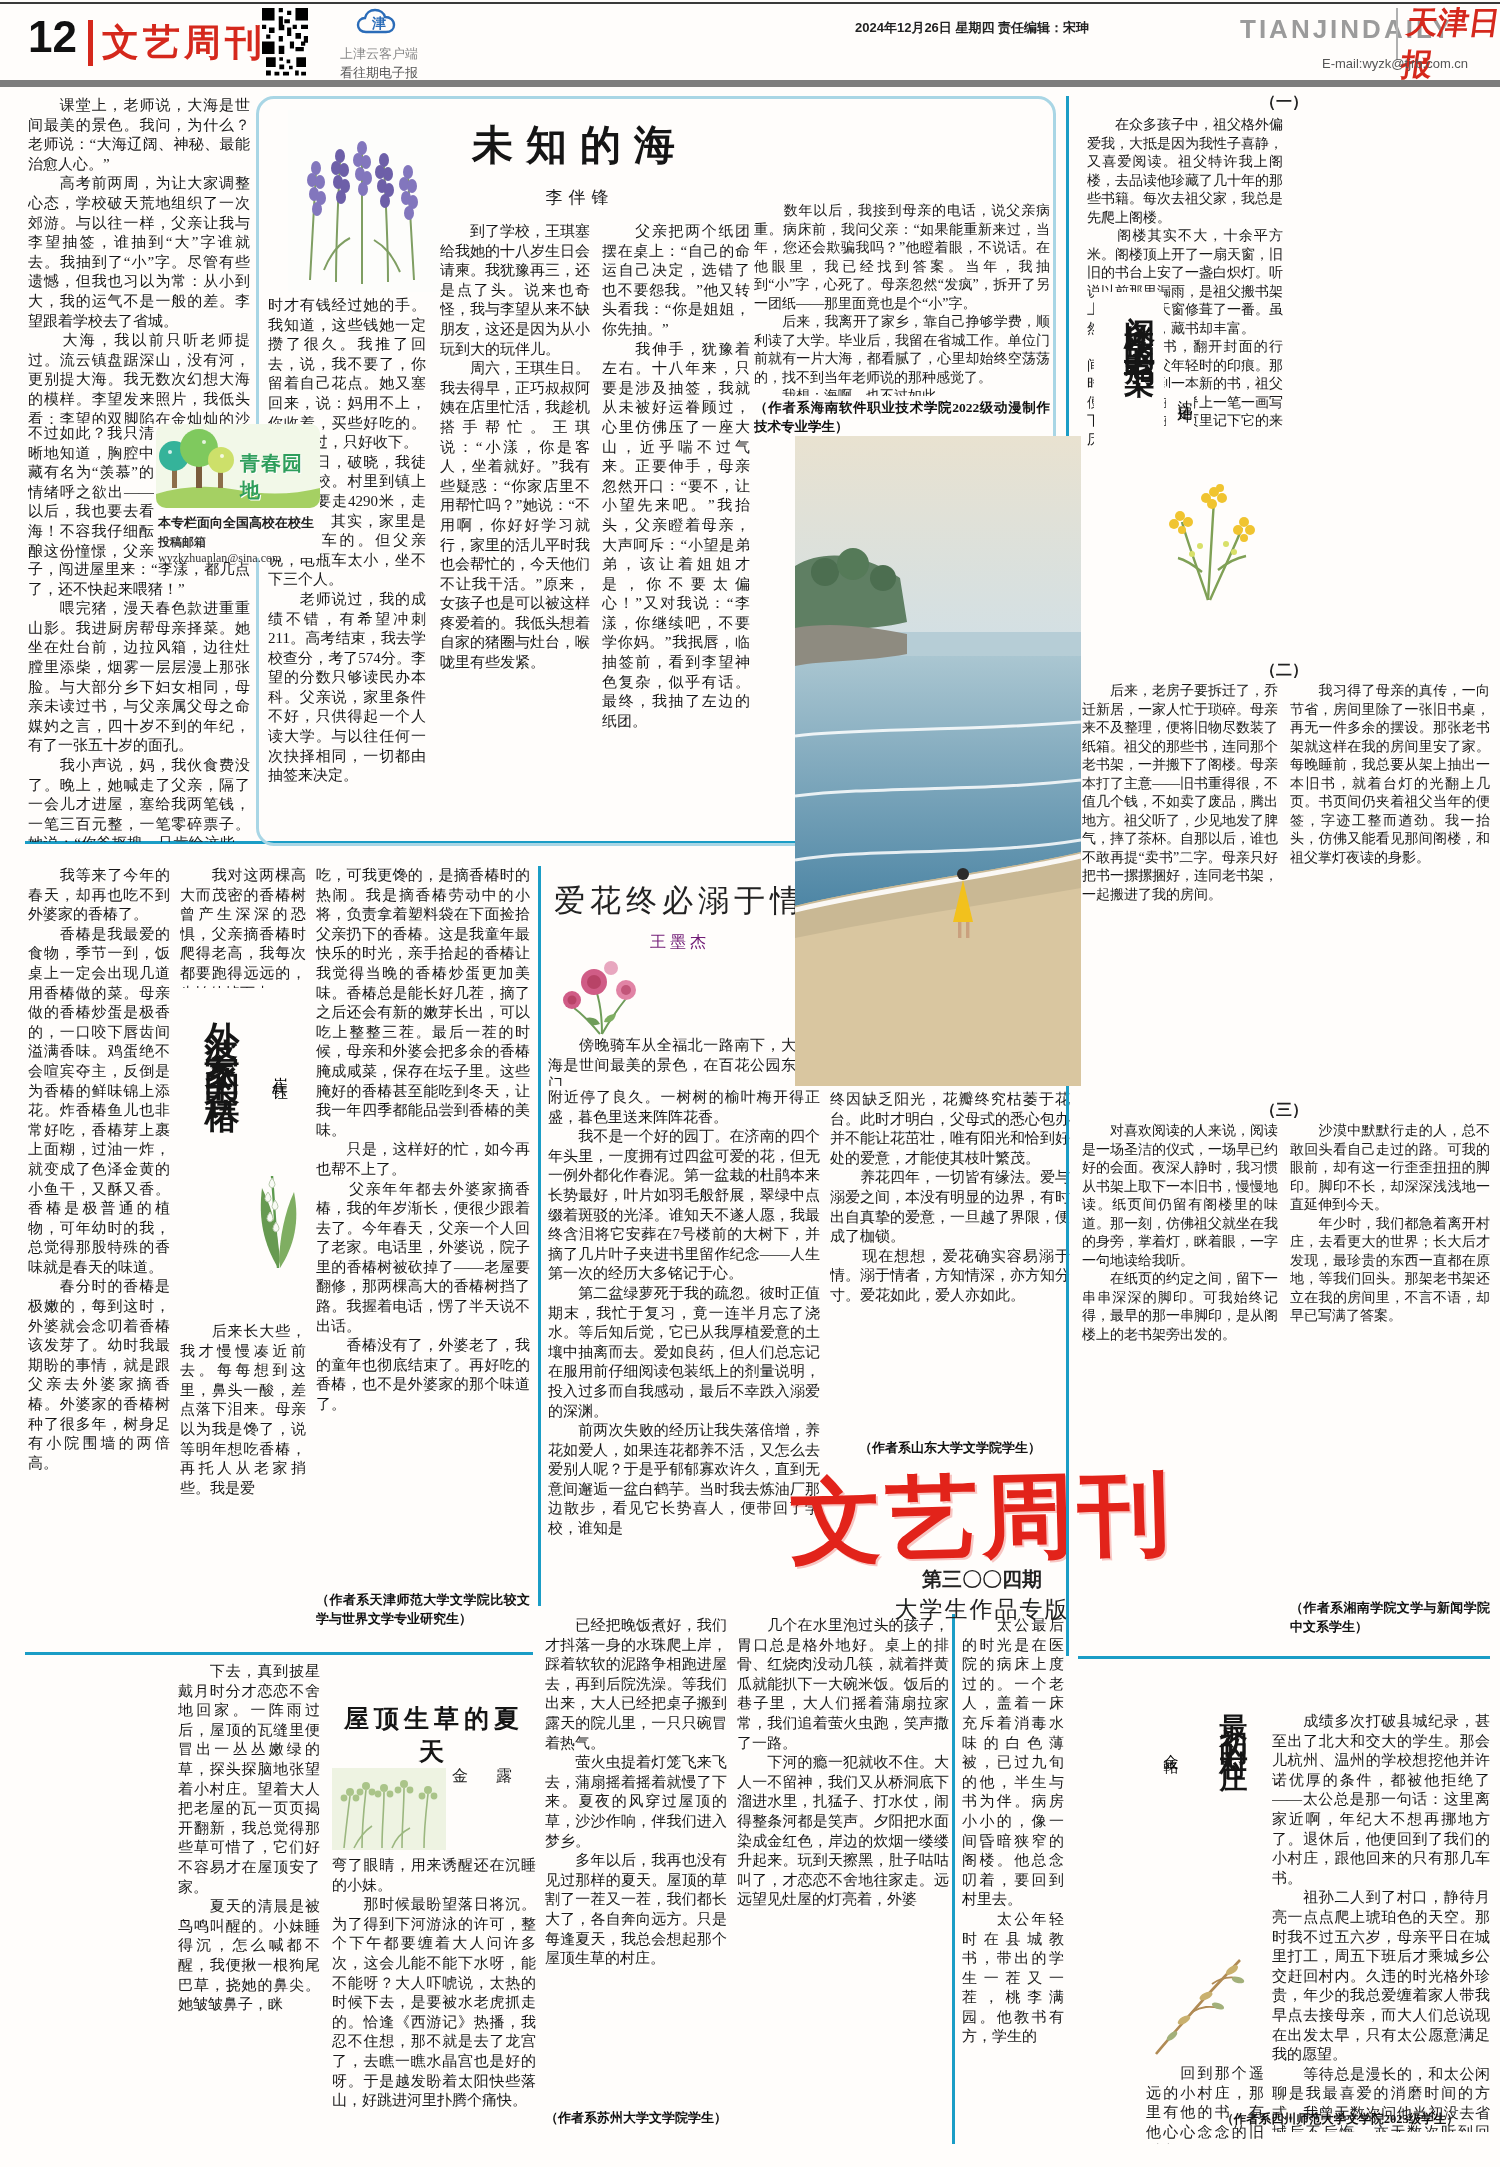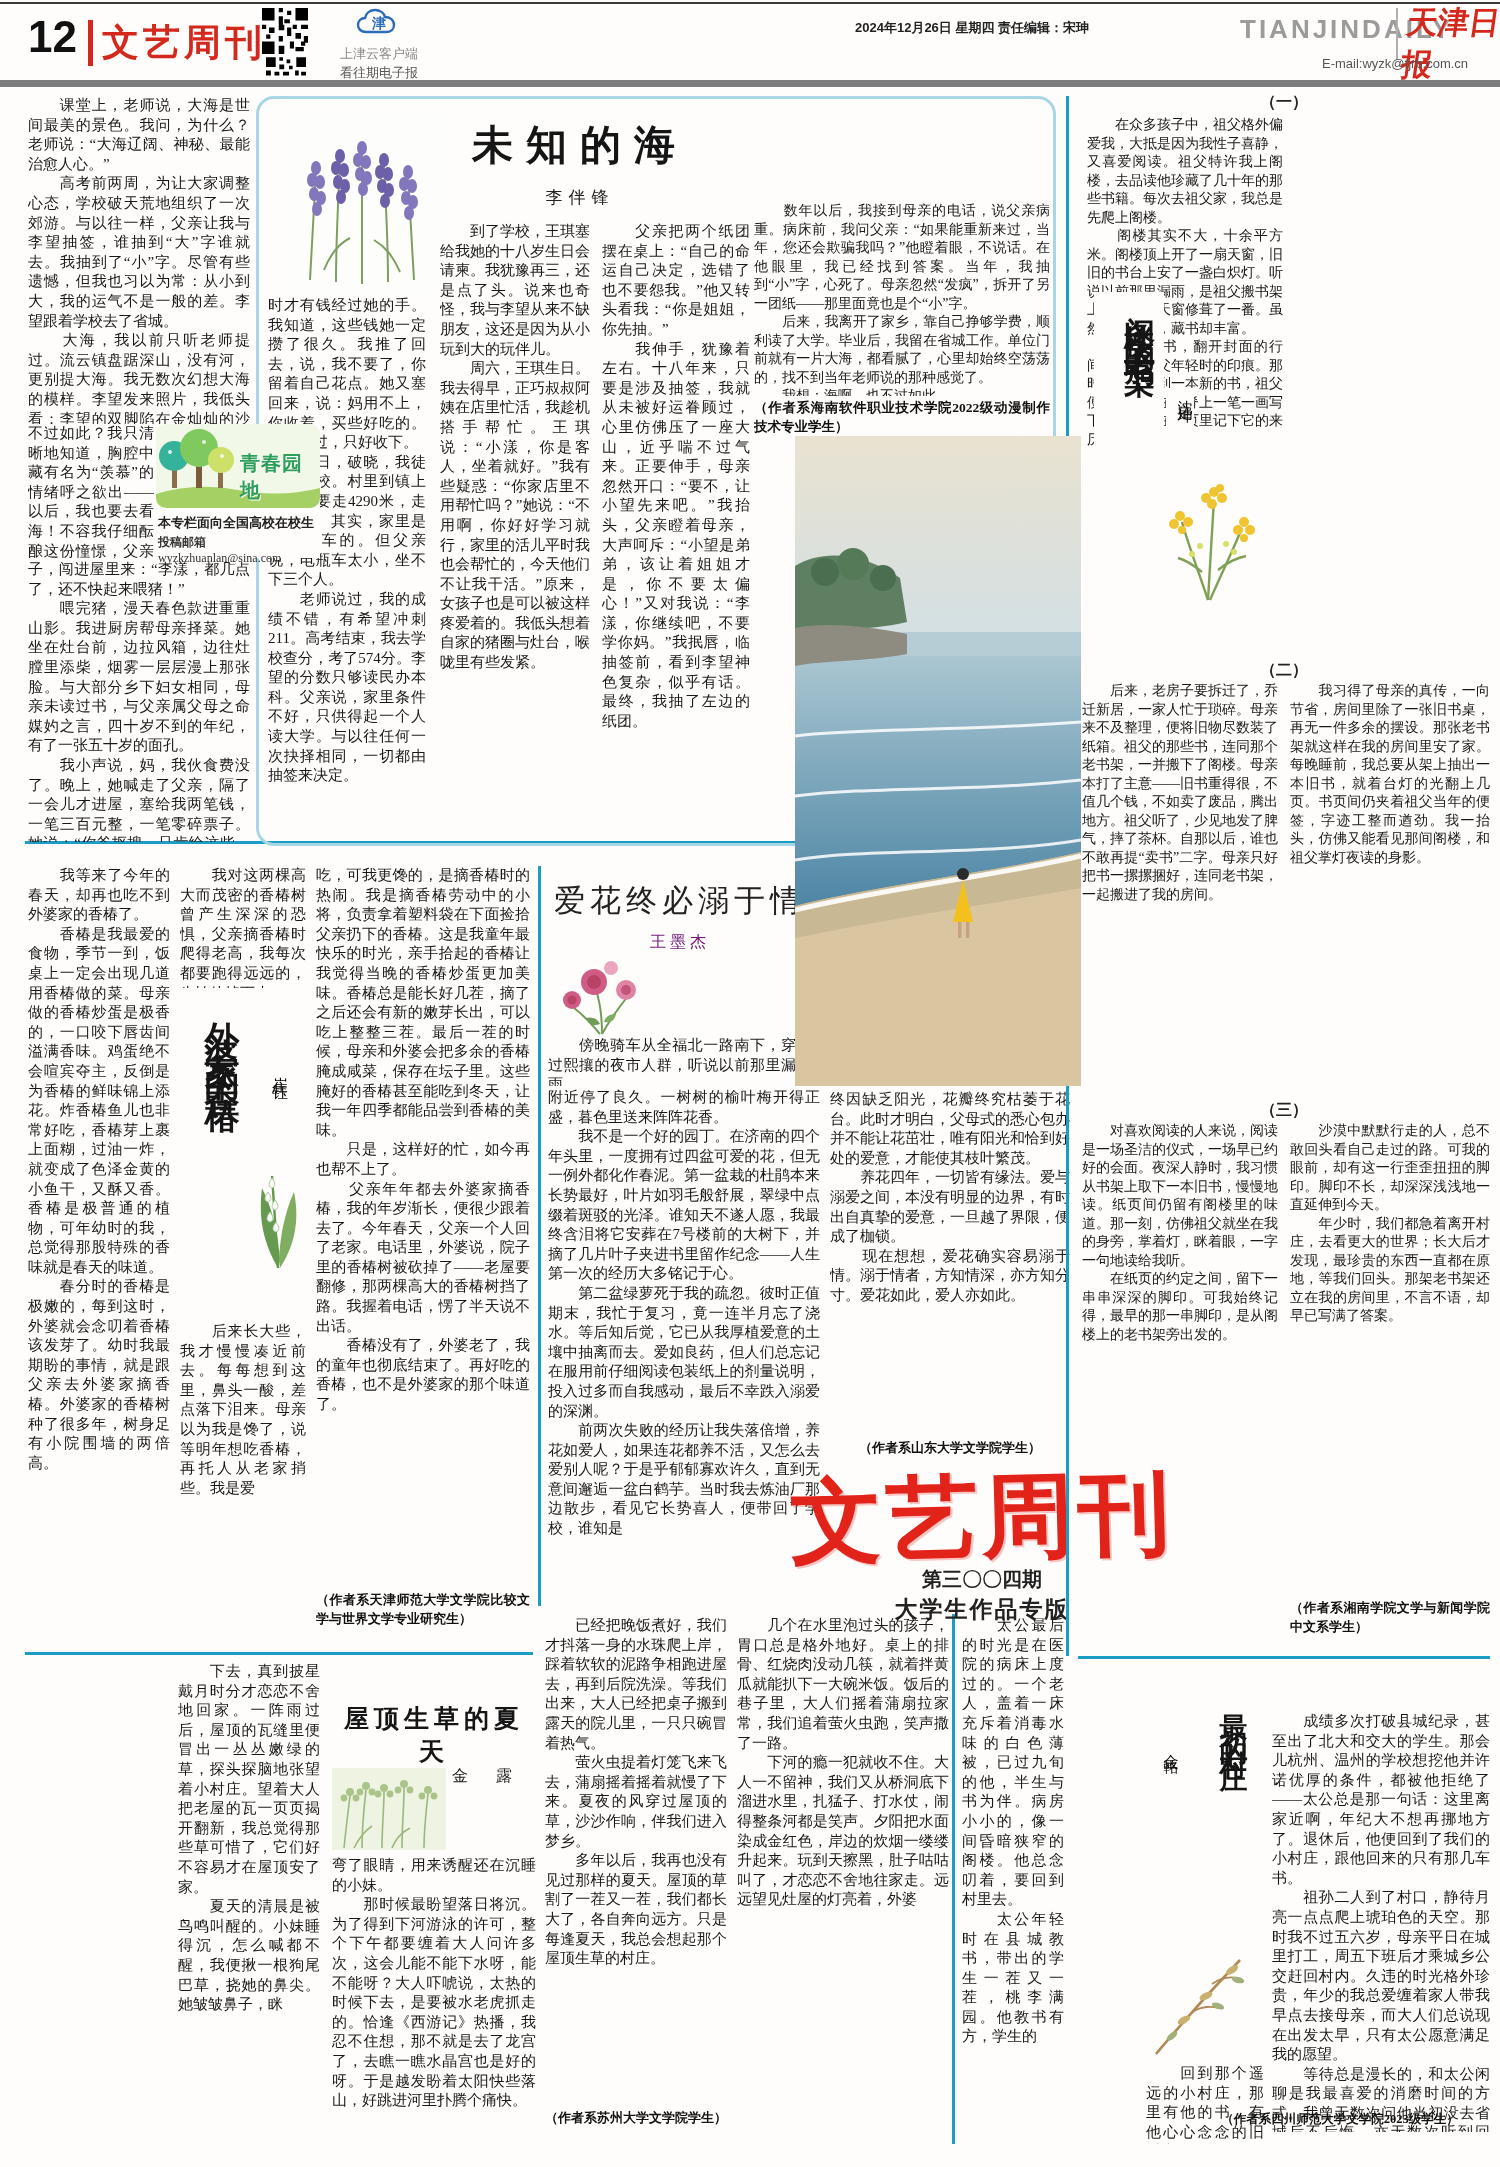--- a/index.html
+++ b/index.html
@@ -290,33 +290,33 @@
     <g>
       <circle cx="38" cy="30" r="13" fill="#d05c86"></circle>
         <circle cx="38" cy="30" r="7" fill="#b84367"></circle>
       <circle cx="70" cy="38" r="10" fill="#e183a5"></circle>
         <circle cx="70" cy="38" r="5" fill="#c25579"></circle>
       <circle cx="16" cy="48" r="9" fill="#d05c86"></circle>
         <circle cx="16" cy="48" r="4.5" fill="#b84367"></circle>
       <circle cx="55" cy="16" r="7" fill="#e8a7bf"></circle>
     </g>
   </svg>
-  <div class="bt" style="left:548px;top:1036px;width:248px;height:50px;">　　傍晚骑车从全福北一路南下，穿过熙攘的夜市人群，听说以前那里漏雨</div>
+  <div class="bt" style="left:548px;top:1036px;width:248px;height:50px;">　　傍晚骑车从全福北一路南下，大海是世间最美的景色，在百花公园东门</div>
   <div class="bt" style="left:548px;top:1088px;width:272px;height:516px;">附近停了良久。一树树的榆叶梅开得正盛，暮色里送来阵阵花香。
 　　我不是一个好的园丁。在济南的四个年头里，一度拥有过四盆可爱的花，但无一例外都化作春泥。第一盆栽的杜鹃本来长势最好，叶片如羽毛般舒展，翠绿中点缀着斑驳的光泽。谁知天不遂人愿，我最终含泪将它安葬在7号楼前的大树下，并摘了几片叶子夹进书里留作纪念——人生第一次的经历大多铭记于心。
 　　第二盆绿萝死于我的疏忽。彼时正值期末，我忙于复习，竟一连半月忘了浇水。等后知后觉，它已从我厚植爱意的土壤中抽离而去。爱如良药，但人们总忘记在服用前仔细阅读包装纸上的剂量说明，投入过多而自我感动，最后不幸跌入溺爱的深渊。
 　　前两次失败的经历让我失落倍增，养花如爱人，如果连花都养不活，又怎么去爱别人呢？于是乎郁郁寡欢许久，直到无意间邂逅一盆白鹤芋。当时我去炼油厂那边散步，看见它长势喜人，便带回了学校，谁知是</div>
   <div class="bt" style="left:830px;top:1090px;width:240px;height:344px;">终因缺乏阳光，花瓣终究枯萎于花台。此时才明白，父母式的悉心包办并不能让花茁壮，唯有阳光和恰到好处的爱意，才能使其枝叶繁茂。
 　　养花四年，一切皆有缘法。爱与溺爱之间，本没有明显的边界，有时出自真挚的爱意，一旦越了界限，便成了枷锁。
 　　现在想想，爱花确实容易溺于情。溺于情者，方知情深，亦方知分寸。爱花如此，爱人亦如此。</div>
   <div class="bt battr center" style="left:830px;top:1438px;width:240px;height:24px;font-size:13px;">（作者系山东大学文学院学生）</div>
 
   <div class="abs center" style="left:772px;top:1456px;width:420px;font-size:92px;font-weight:900;color:#e2231a;letter-spacing:4px;transform:rotate(-1.5deg);z-index:2;text-shadow:2px 2px 0 rgba(226,35,26,.25);">文艺周刊</div>
   <div class="abs center" style="left:772px;top:1566px;width:420px;font-size:20px;font-weight:bold;color:#222;z-index:2;">第三〇〇四期</div>
-  <div class="abs center" style="left:772px;top:1594px;width:420px;font-size:23px;font-weight:bold;color:#222;letter-spacing:2px;z-index:2;">大学生作品专版</div>
+  <div class="abs center" style="left:772px;top:1594px;width:420px;font-size:23px;font-weight:normal;color:#222;letter-spacing:2px;z-index:2;">大学生作品专版</div>
 
   <div class="bt" style="left:178px;top:1662px;width:142px;height:482px;">　　下去，真到披星戴月时分才恋恋不舍地回家。一阵雨过后，屋顶的瓦缝里便冒出一丛丛嫩绿的草，探头探脑地张望着小村庄。望着大人把老屋的瓦一页页揭开翻新，我总觉得那些草可惜了，它们好不容易才在屋顶安了家。
 　　夏天的清晨是被鸟鸣叫醒的。小妹睡得沉，怎么喊都不醒，我便揪一根狗尾巴草，挠她的鼻尖。她皱皱鼻子，眯</div>
 
   <div class="abs kai center" style="left:332px;top:1702px;width:204px;font-size:25px;letter-spacing:5px;z-index:2;">屋顶生草的夏天</div>
   <div class="abs" style="left:452px;top:1766px;width:90px;font-size:16px;letter-spacing:6px;color:#222;z-index:2;">金　露</div>
   <svg class="abs" style="left:332px;top:1768px;z-index:2;" width="114" height="82" viewBox="0 0 114 82">
     <rect width="114" height="82" fill="#eef3e2"></rect>
     <g stroke="#9bb77f" stroke-width="1.6" fill="none">
       <path d="M12 80 C14 60 16 44 18 28"></path>

